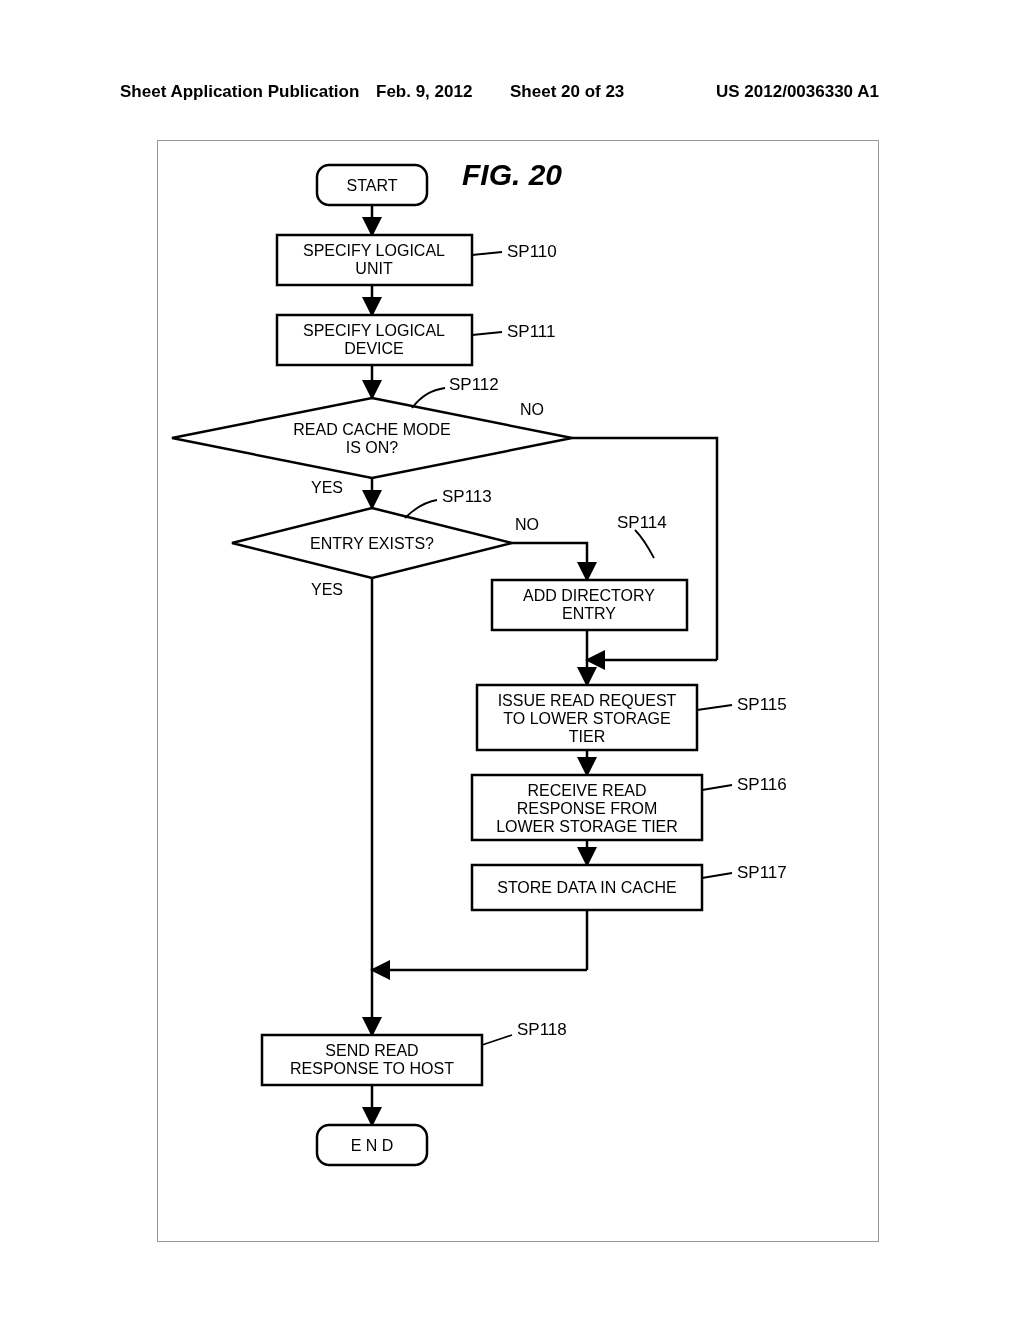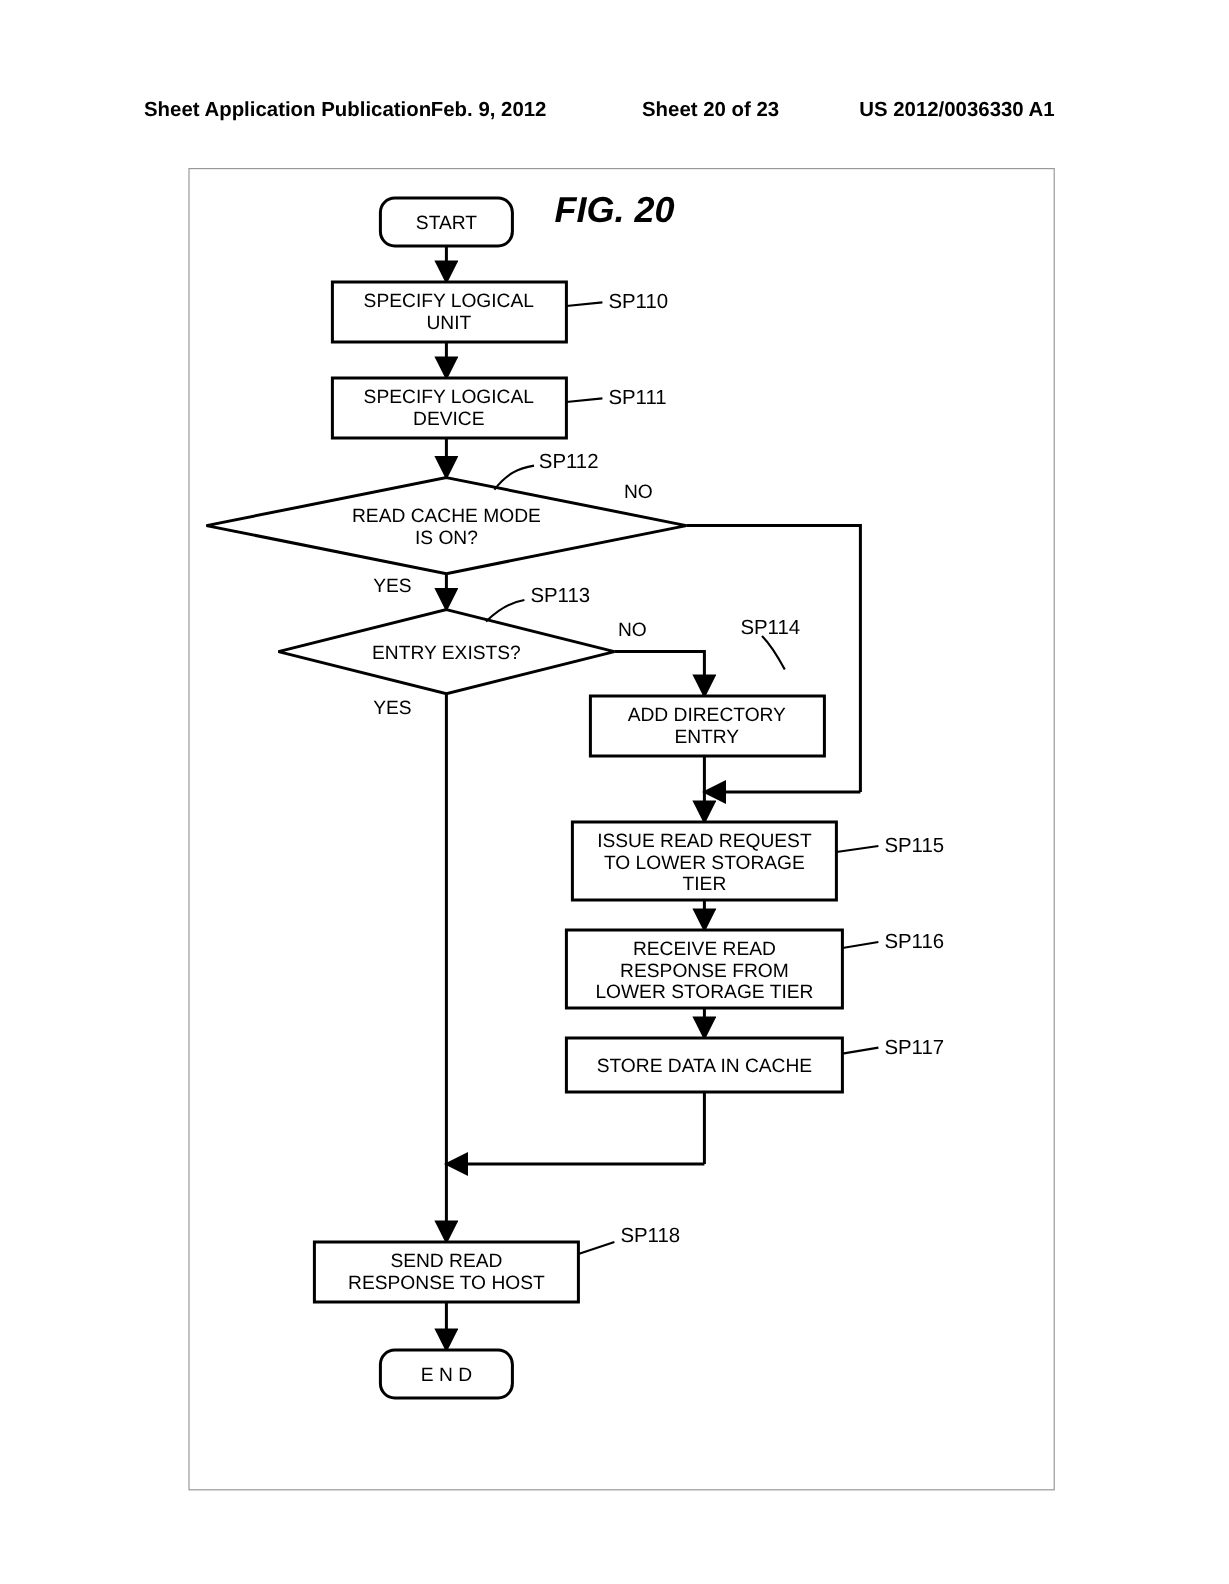--- a/index.html
+++ b/index.html
@@ -13,22 +13,22 @@
   }
   .header {
     position: absolute;
     top: 82px;
     left: 0;
     width: 1024px;
     font-size: 17px;
     font-weight: bold;
   }
   .hdr-left { position: absolute; left: 120px; }
-  .hdr-mid { position: absolute; left: 359px; }
-  .hdr-sheet { position: absolute; left: 510px; margin-left: 25px; }
+  .hdr-mid { position: absolute; left: 376px; }
+  .hdr-sheet { position: absolute; left: 510px; }
   .hdr-right { position: absolute; left: 716px; }
 
   .frame {
     position: absolute;
     left: 157px;
     top: 140px;
     width: 720px;
     height: 1100px;
     border: 1px solid #999;
   }

